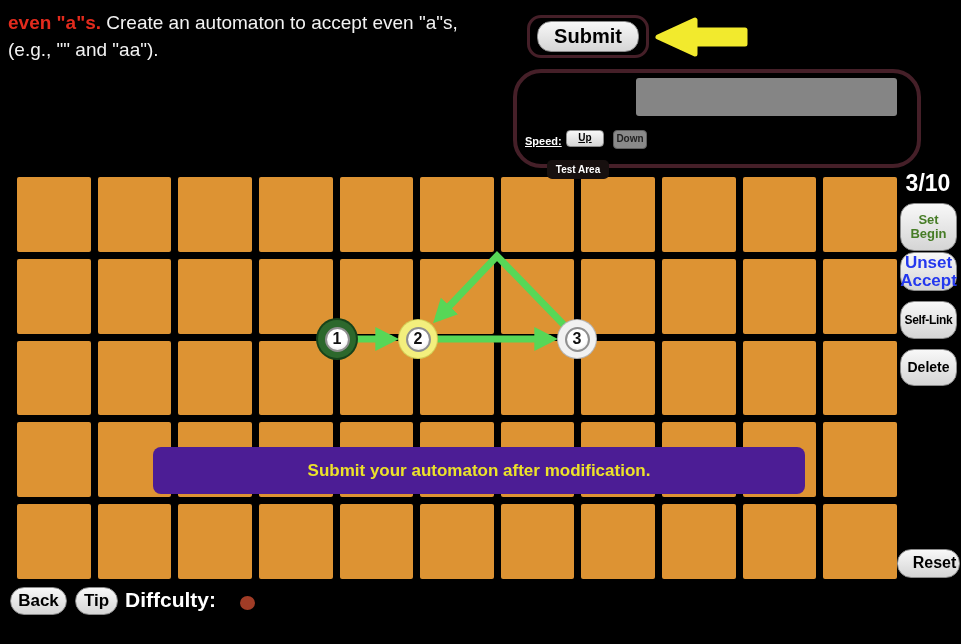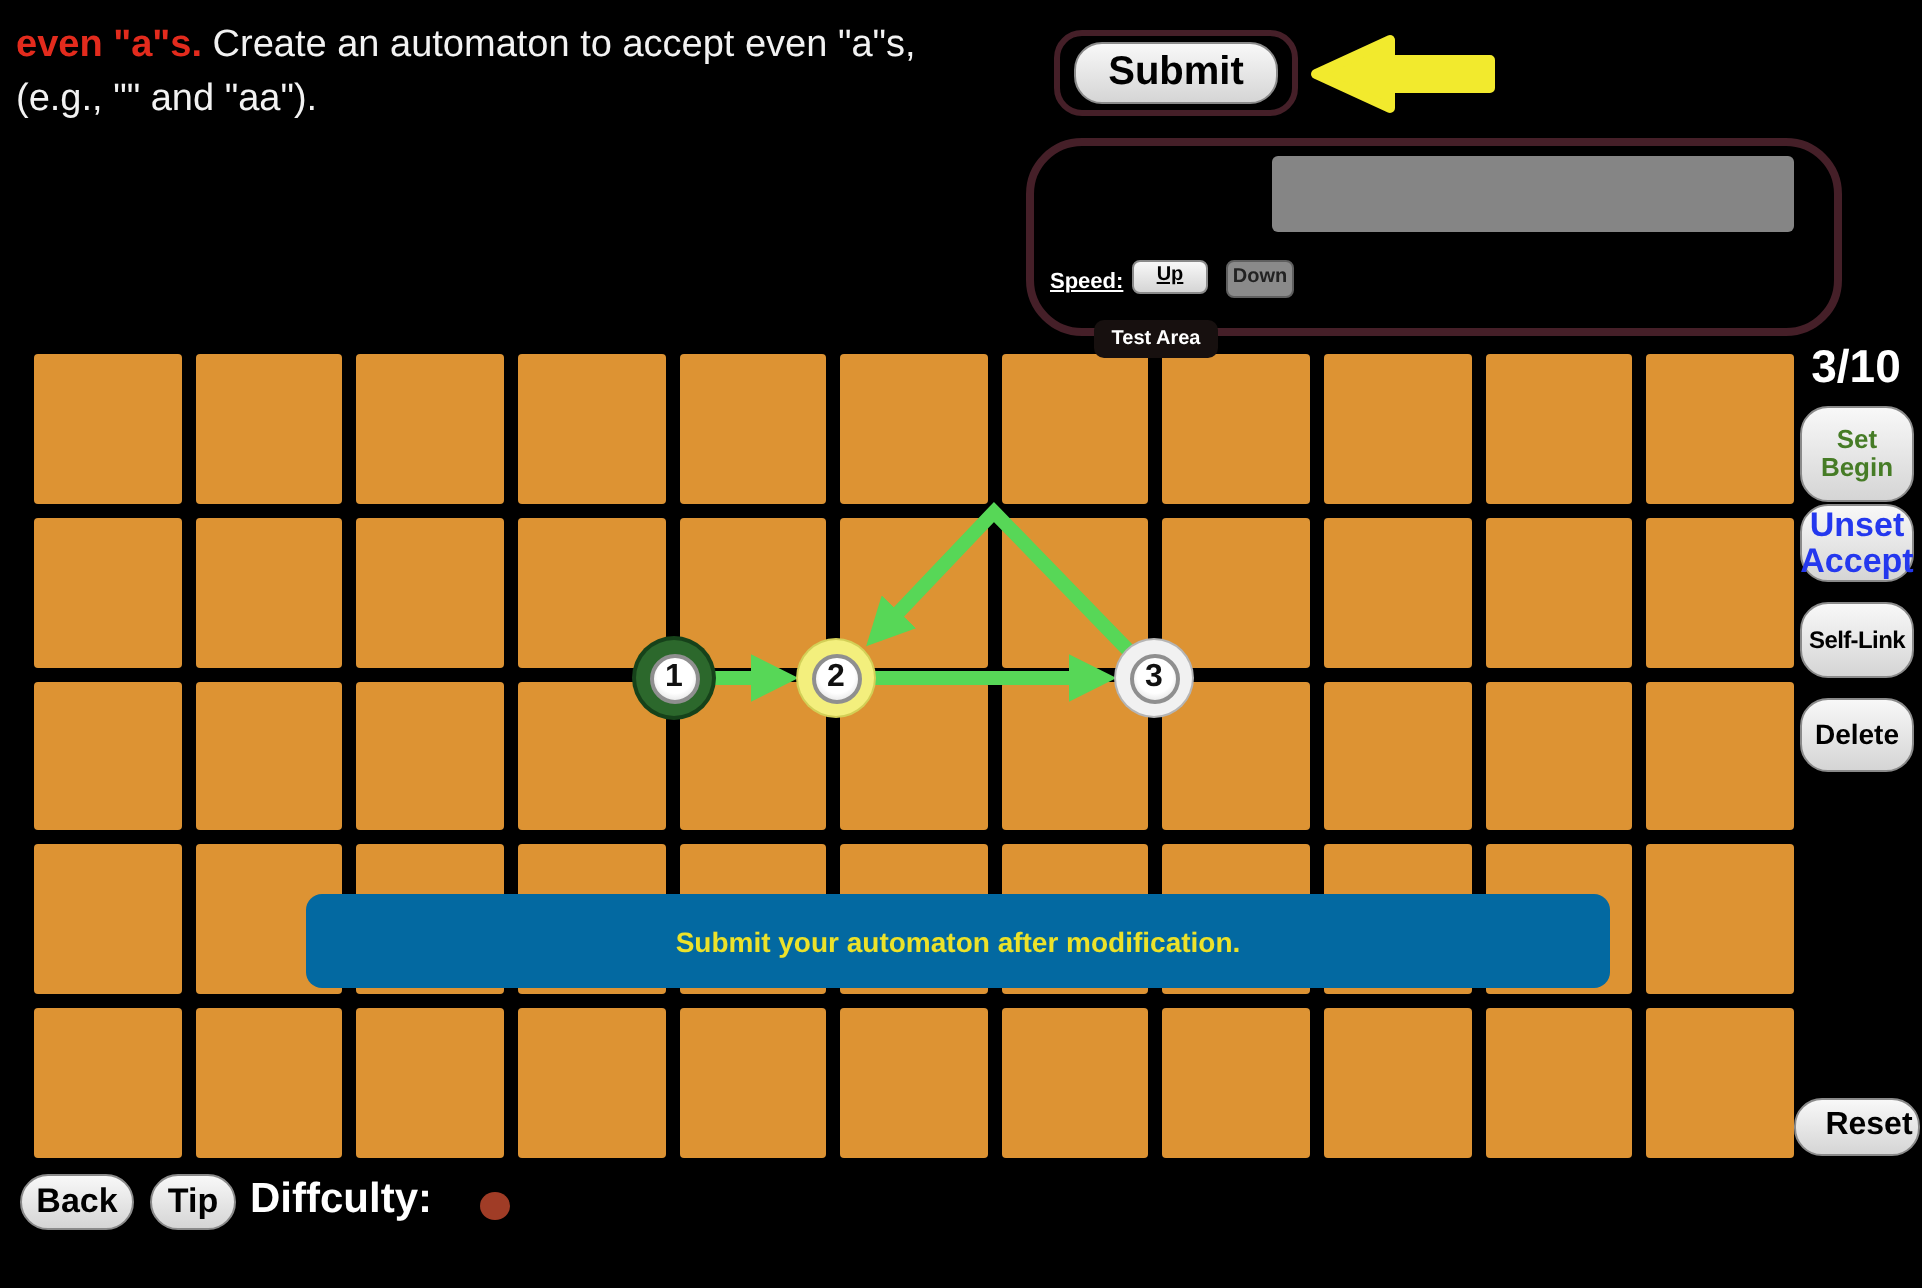--- a/index.html
+++ b/index.html
@@ -61,22 +61,22 @@
     color:#fff; font-size:23px; font-weight:bold; z-index:2; }
   .side-btn { position:absolute; left:900px; width:57px; z-index:2; }
   #btn-set-begin   { top:203px; height:48px; font-size:13px; color:#467c26; }
   #btn-unset-accept{ top:252px; height:39px; font-size:17px; color:#2438ee; }
   #btn-self-link   { top:301px; height:38px; font-size:12px; letter-spacing:-0.3px; }
   #btn-delete      { top:349px; height:37px; font-size:14px; }
   #btn-reset { position:absolute; left:897px; top:549px; width:63px; height:29px; font-size:16px; z-index:2;padding-left:12px; }
 
   
   #banner { position:absolute; left:153px; top:447px; width:652px; height:47px; z-index:6;
-    background:#0369a1; border-radius:8px; display:flex; align-items:center; justify-content:center;
-    color:#ece22a; font-weight:bold; font-size:14px; }
+    background:#4c1d95; border-radius:8px; display:flex; align-items:center; justify-content:center;
+    color:#ece22a; font-weight:bold; font-size:17px; }
 
   
   #btn-back { position:absolute; left:10px; top:587px; width:57px; height:28px; font-size:17px; }
   #btn-tip  { position:absolute; left:75px; top:587px; width:43px; height:28px; font-size:17px; }
   #difficulty-label { position:absolute; left:125px; top:588px; color:#fff; font-weight:bold; font-size:21px; }
   #difficulty-dots { position:absolute; left:240px; top:596px; display:flex; gap:6px; }
   .dot { width:15px; height:14px; border-radius:50%; background:#a03c26; }
 </style>
 </head>
 <body>

